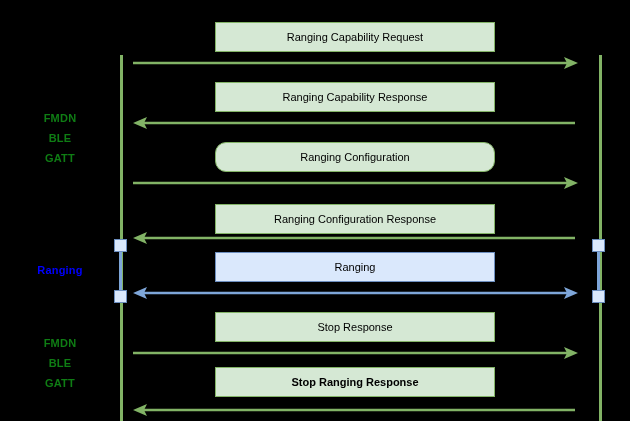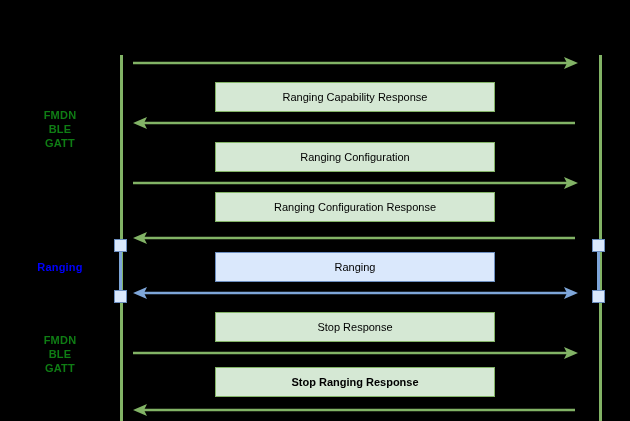--- a/index.html
+++ b/index.html
@@ -22,21 +22,21 @@
     width: 3px;
     background: #82b366;
   }
 
   
   .phase-label {
     position: absolute;
     text-align: center;
     font-size: 11px;
     font-weight: bold;
-    line-height: 14px;
+    line-height: 20px;
     letter-spacing: 0.2px;
     white-space: pre-line;
   }
   .phase-label.green { color: #0f7d14; }
   .phase-label.blue  { color: #0000ff; }
 
   
   .msg-box {
     position: absolute;
     left: 215px;
@@ -92,44 +92,45 @@
   <div class="phase-label green" style="left:10px; top:108px; width:100px;">FMDN
 BLE
 GATT</div>
 
   <div class="phase-label blue" style="left:10px; top:260px; width:100px;">Ranging</div>
 
   <div class="phase-label green" style="left:10px; top:333px; width:100px;">FMDN
 BLE
 GATT</div>
 
+  <div class="msg-box green" style="top:22px;">Ranging Capability Request</div>
   <div class="arrow" style="left:120px; top:55px; width:460px;">
     <svg width="460" height="16" viewBox="0 0 460 16">
       <line x1="13" y1="8" x2="450" y2="8" stroke="#82b366" stroke-width="2.5"></line>
       <polygon points="458,8 444,2 447,8 444,14" fill="#82b366"></polygon>
     </svg>
   </div>
 
   <div class="msg-box green" style="top:82px;">Ranging Capability Response</div>
   <div class="arrow" style="left:120px; top:115px; width:460px;">
     <svg width="460" height="16" viewBox="0 0 460 16">
       <line x1="22" y1="8" x2="455" y2="8" stroke="#82b366" stroke-width="2.5"></line>
       <polygon points="13,8 27,2 24,8 27,14" fill="#82b366"></polygon>
     </svg>
   </div>
 
-  <div class="msg-box green" style="top:142px;">Ranging Configuration</div>
+  <div class="msg-box green" style="top:142px;border-radius:11px;">Ranging Configuration</div>
   <div class="arrow" style="left:120px; top:175px; width:460px;">
     <svg width="460" height="16" viewBox="0 0 460 16">
       <line x1="13" y1="8" x2="450" y2="8" stroke="#82b366" stroke-width="2.5"></line>
       <polygon points="458,8 444,2 447,8 444,14" fill="#82b366"></polygon>
     </svg>
   </div>
 
-  <div class="msg-box green" style="top:192px;">Ranging Configuration Response</div>
+  <div class="msg-box green" style="top:204px;">Ranging Configuration Response</div>
   <div class="arrow" style="left:120px; top:230px; width:460px;">
     <svg width="460" height="16" viewBox="0 0 460 16">
       <line x1="22" y1="8" x2="455" y2="8" stroke="#82b366" stroke-width="2.5"></line>
       <polygon points="13,8 27,2 24,8 27,14" fill="#82b366"></polygon>
     </svg>
   </div>
 
   <div class="activation-bar" style="left:119px; top:245px; height:52px;"></div>
   <div class="activation-bar" style="left:597px; top:245px; height:52px;"></div>
 

